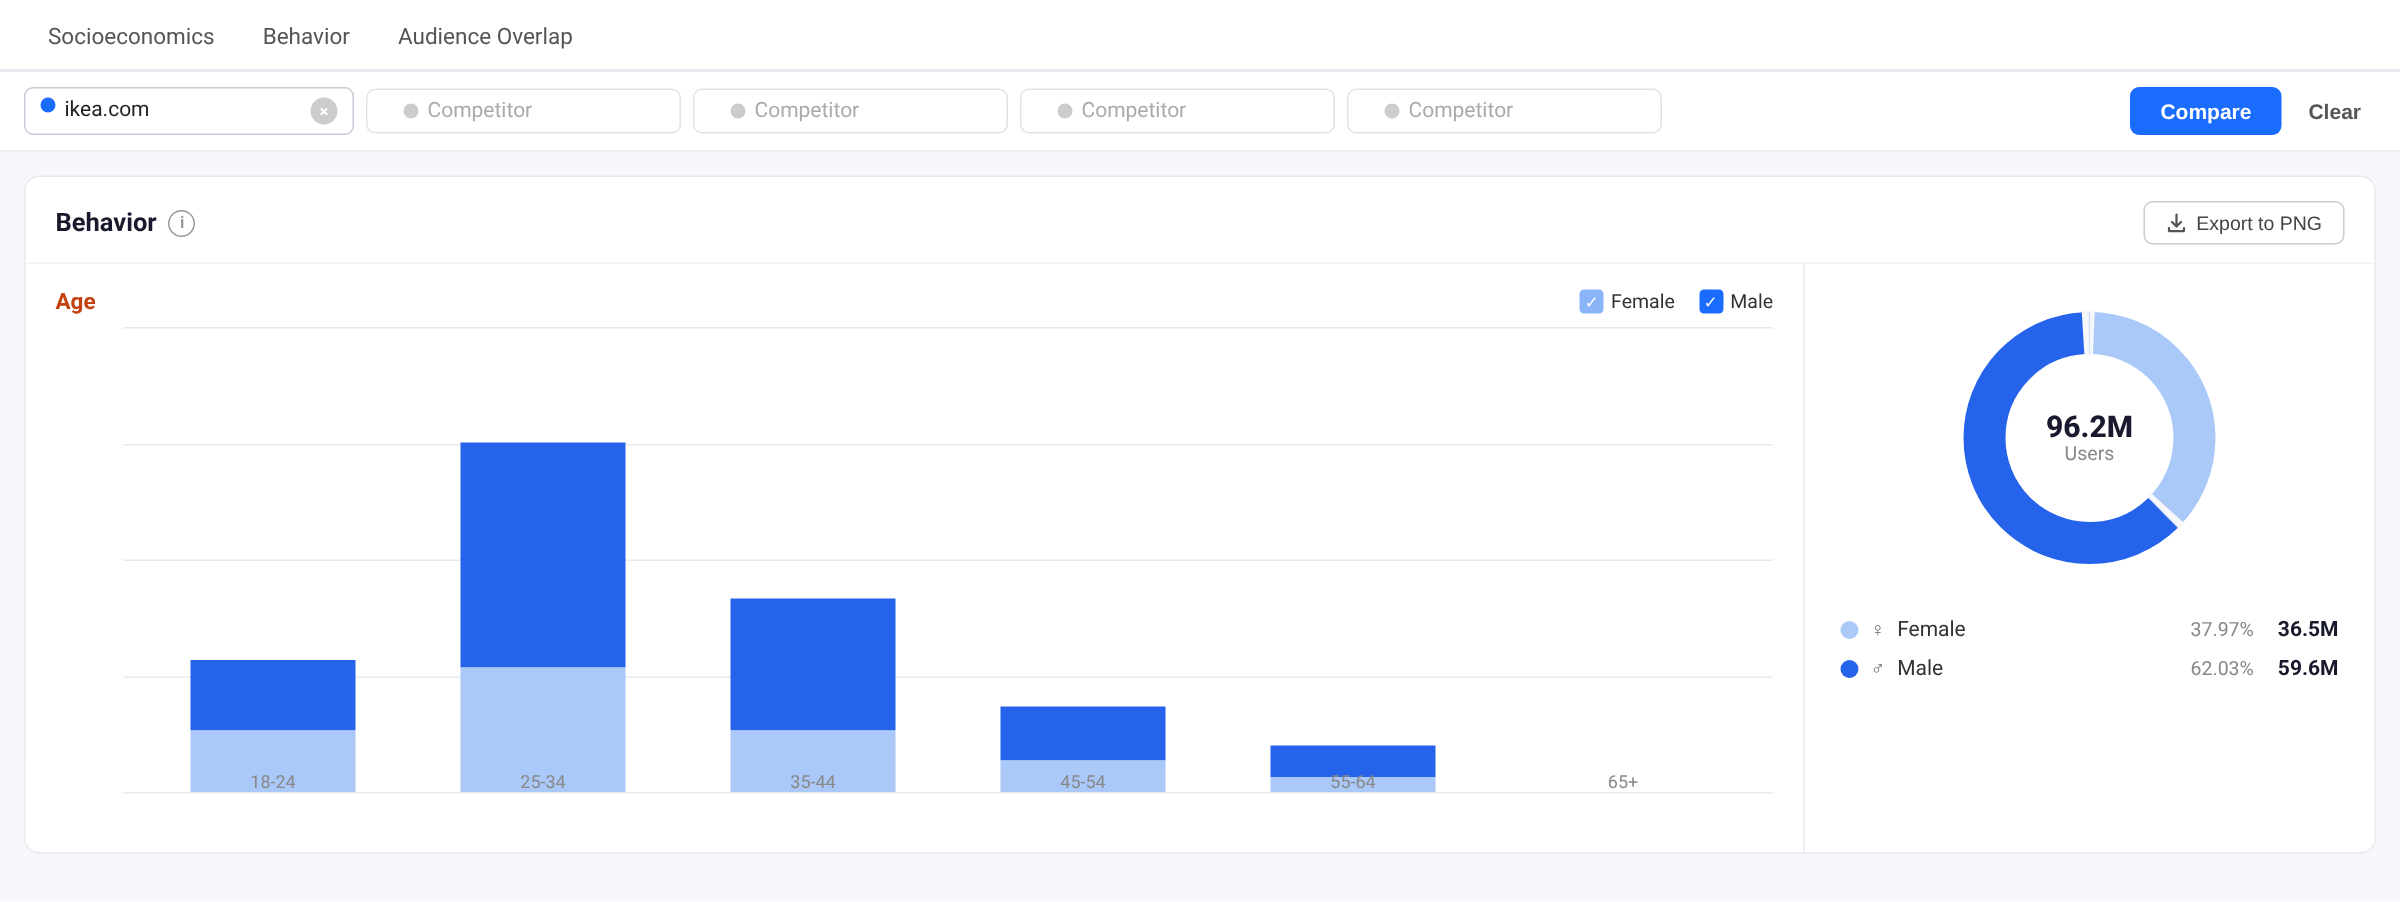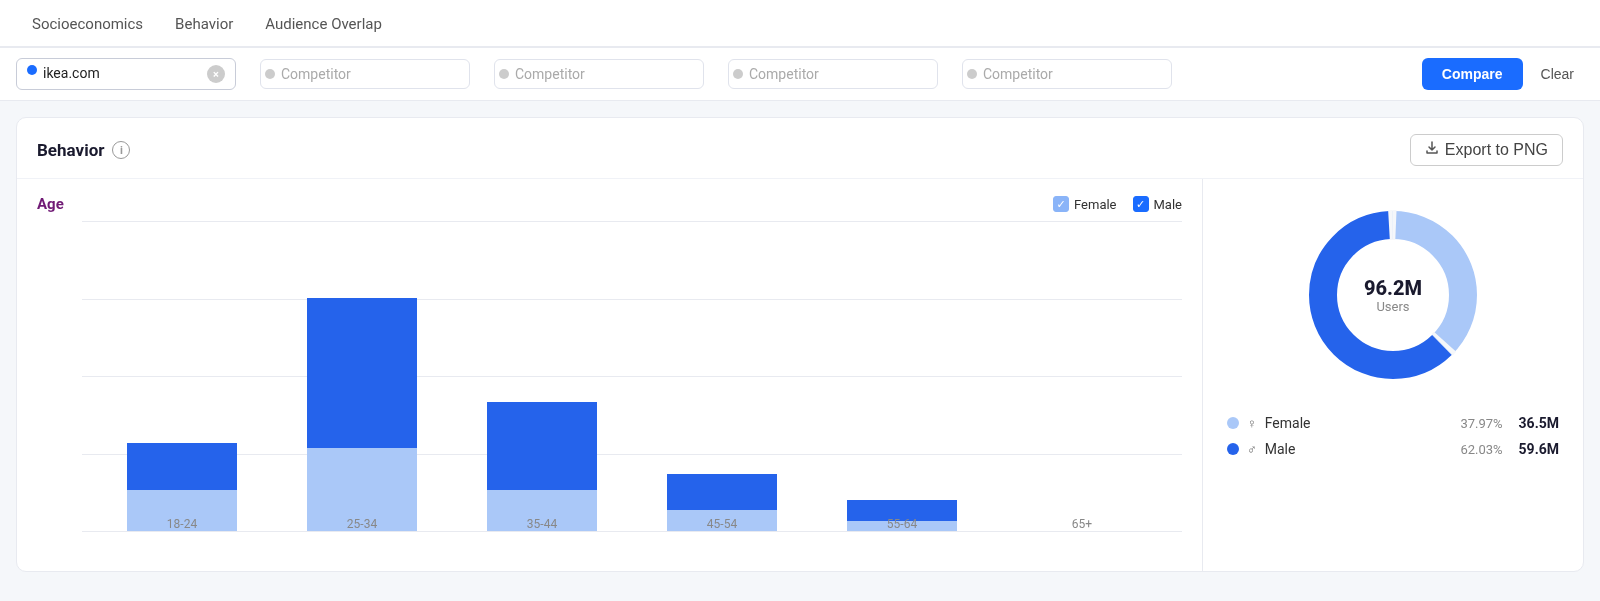--- a/index.html
+++ b/index.html
@@ -78,26 +78,25 @@
       font-size: 11px;
       color: #fff;
       font-weight: bold;
       flex-shrink: 0;
     }
     .competitor-input {
       display: flex;
       align-items: center;
       border: 1.5px solid #e0e3ec;
       border-radius: 6px;
-      padding: 6px 4px;
+      padding: 6px 24px;
       background: #fff;
       width: 210px;
       gap: 6px;
       cursor: text;
-      margin-left: 16px;
     }
     .comp-dot {
       width: 10px;
       height: 10px;
       border-radius: 50%;
       background: #ccc;
       flex-shrink: 0;
     }
     .comp-placeholder {
       font-size: 14px;
@@ -115,20 +114,21 @@
       margin-left: auto;
       text-align: center;
     }
     .clear-btn {
       background: none;
       border: none;
       color: #555;
       font-size: 14px;
       cursor: pointer;
       padding: 8px 10px;
+      font-weight: bold;
     }
 
     
     .main-content {
       padding: 16px;
     }
 
     
     .audience-card {
       background: #fff;
@@ -158,27 +158,27 @@
       border: 1.5px solid #999;
       display: flex;
       align-items: center;
       justify-content: center;
       font-size: 11px;
       color: #999;
       cursor: pointer;
     }
     .export-btn {
       display: flex;
-      align-items: flex-start;
+      align-items: center;
       gap: 6px;
       border: 1px solid #ccc;
       border-radius: 6px;
       padding: 6px 14px;
       background: #fff;
-      font-size: 16px;
+      font-size: 13px;
       color: #444;
       cursor: pointer;
     }
 
     
     .chart-area {
       display: flex;
     }
 
     
@@ -189,21 +189,21 @@
     }
     .chart-top-row {
       display: flex;
       align-items: center;
       justify-content: space-between;
       margin-bottom: 8px;
     }
     .chart-title {
       font-size: 15px;
       font-weight: 700;
-      color: #701a75;
+      color: #c2410c;
     }
     .legend-row {
       display: flex;
       align-items: center;
       gap: 16px;
     }
     .legend-item {
       display: flex;
       align-items: center;
       gap: 5px;

